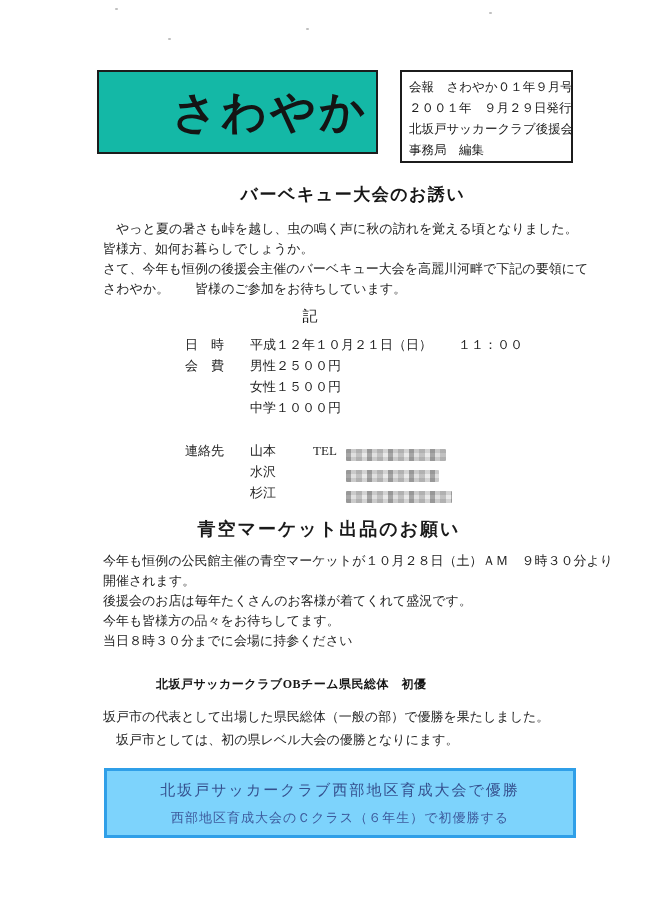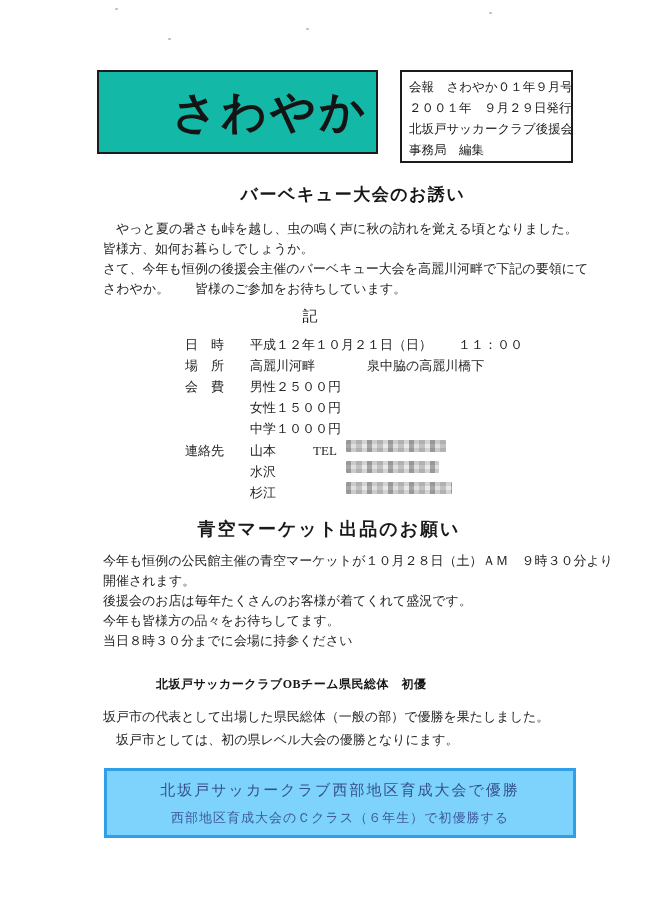--- a/index.html
+++ b/index.html
@@ -41,21 +41,21 @@
   .para{font-size:13px;line-height:20px;color:#242424;white-space:nowrap;}
   .bbq-body{left:103px;top:219px;width:500px;}
   .ki-heading{
     left:0;top:307px;width:622px;text-align:center;
     font-size:15px;letter-spacing:2px;color:#1d1d1d;
   }
   .details{left:185px;top:334px;font-size:13px;line-height:21px;color:#242424;}
   .detail-row{display:flex;white-space:nowrap;}
   .dl{display:inline-block;width:65px;}
   .contacts{left:185px;top:440px;font-size:13px;line-height:21px;color:#242424;}
-  .contact-row{display:flex;align-items:flex-start;white-space:nowrap;height:21px;}
+  .contact-row{display:flex;align-items:flex-end;white-space:nowrap;height:21px;}
   .cn{display:inline-block;width:63px;}
   .tel{display:inline-block;width:33px;}
   .redact{
     display:inline-block;height:12px;border-radius:1px;
     background:
       repeating-linear-gradient(90deg,
         rgba(110,110,110,.55) 0 5px, rgba(200,200,200,.35) 5px 10px,
         rgba(150,150,150,.5) 10px 16px, rgba(225,225,225,.35) 16px 21px),
       repeating-linear-gradient(0deg,
         rgba(140,140,140,.45) 0 4px, rgba(215,215,215,.45) 4px 8px);
@@ -117,24 +117,20 @@
 </div>
 
 <div class="abs ki-heading serif">記</div>
 
 <div class="abs details serif">
   <div class="detail-row">
     <span class="dl">日　時</span>
     <span class="dv">平成１２年１０月２１日（日）　　１１：００</span>
   </div>
   <div class="detail-row">
-    <span class="dl">場　所</span>
-    <span class="dv">高麗川河畔　　　　泉中脇の高麗川橋下</span>
-  </div>
-  <div class="detail-row">
     <span class="dl">会　費</span>
     <span class="dv">男性２５００円</span>
   </div>
   <div class="detail-row">
     <span class="dl"></span>
     <span class="dv">女性１５００円</span>
   </div>
   <div class="detail-row">
     <span class="dl"></span>
     <span class="dv">中学１０００円</span>

